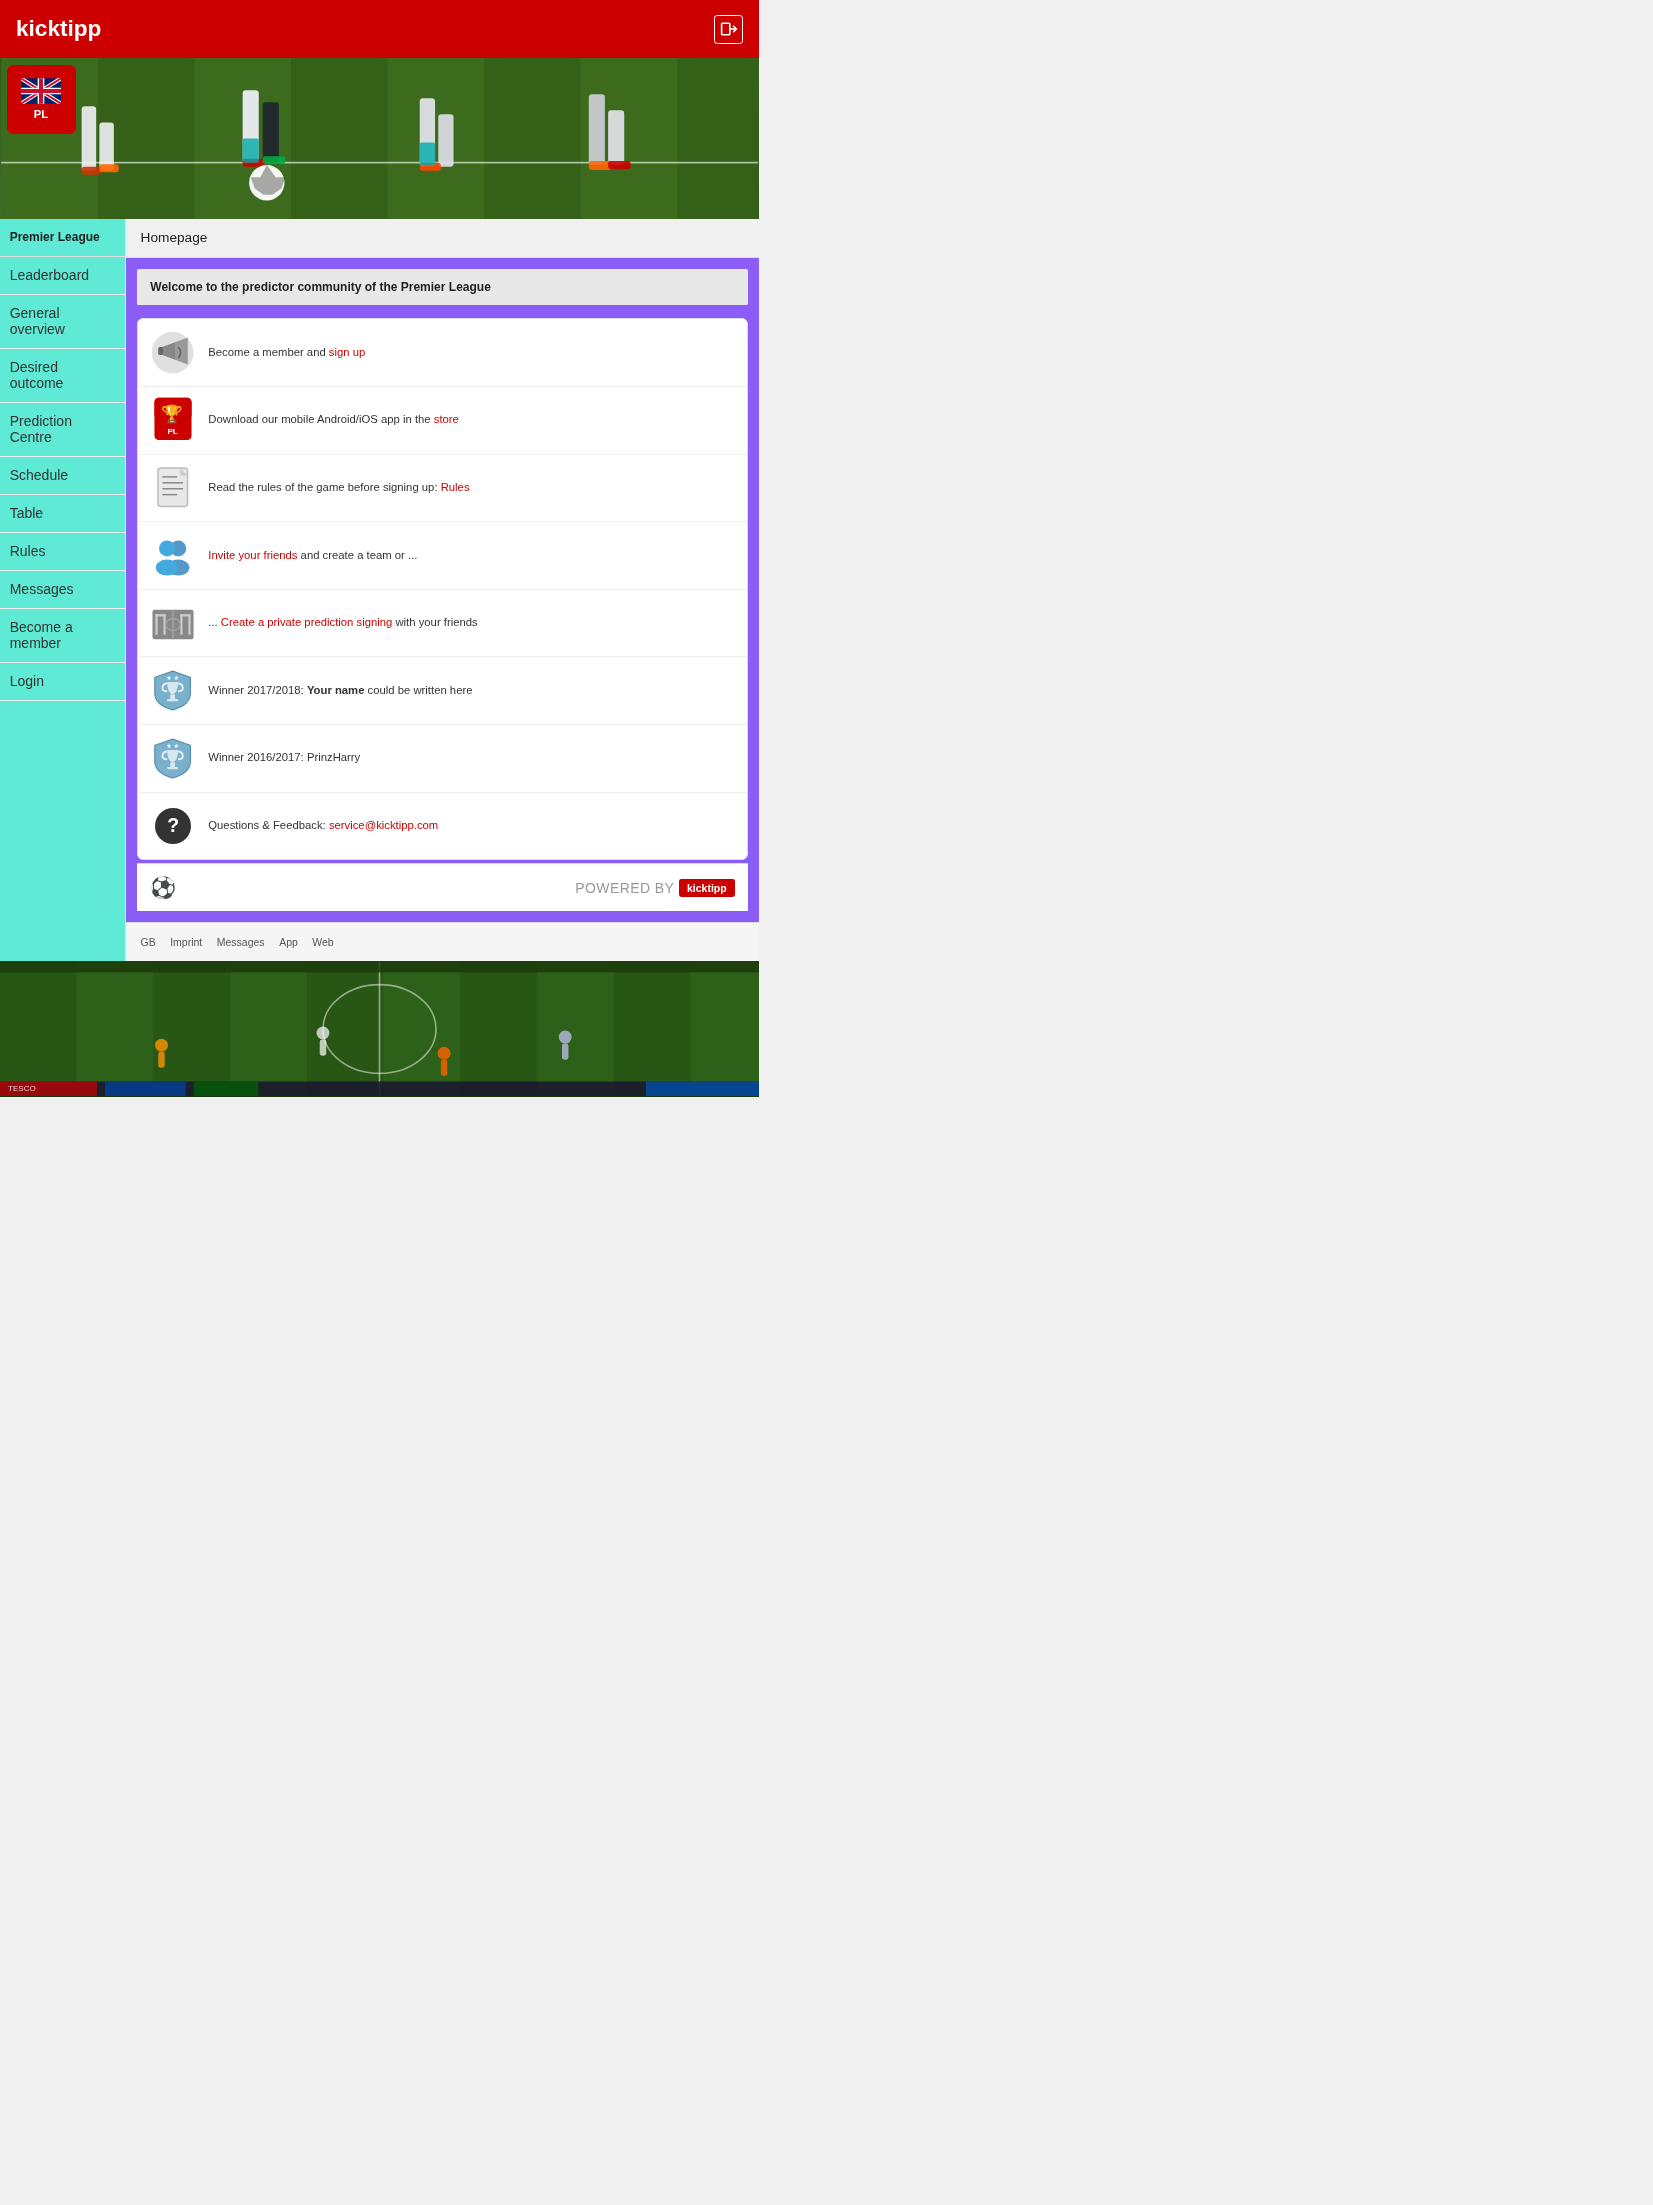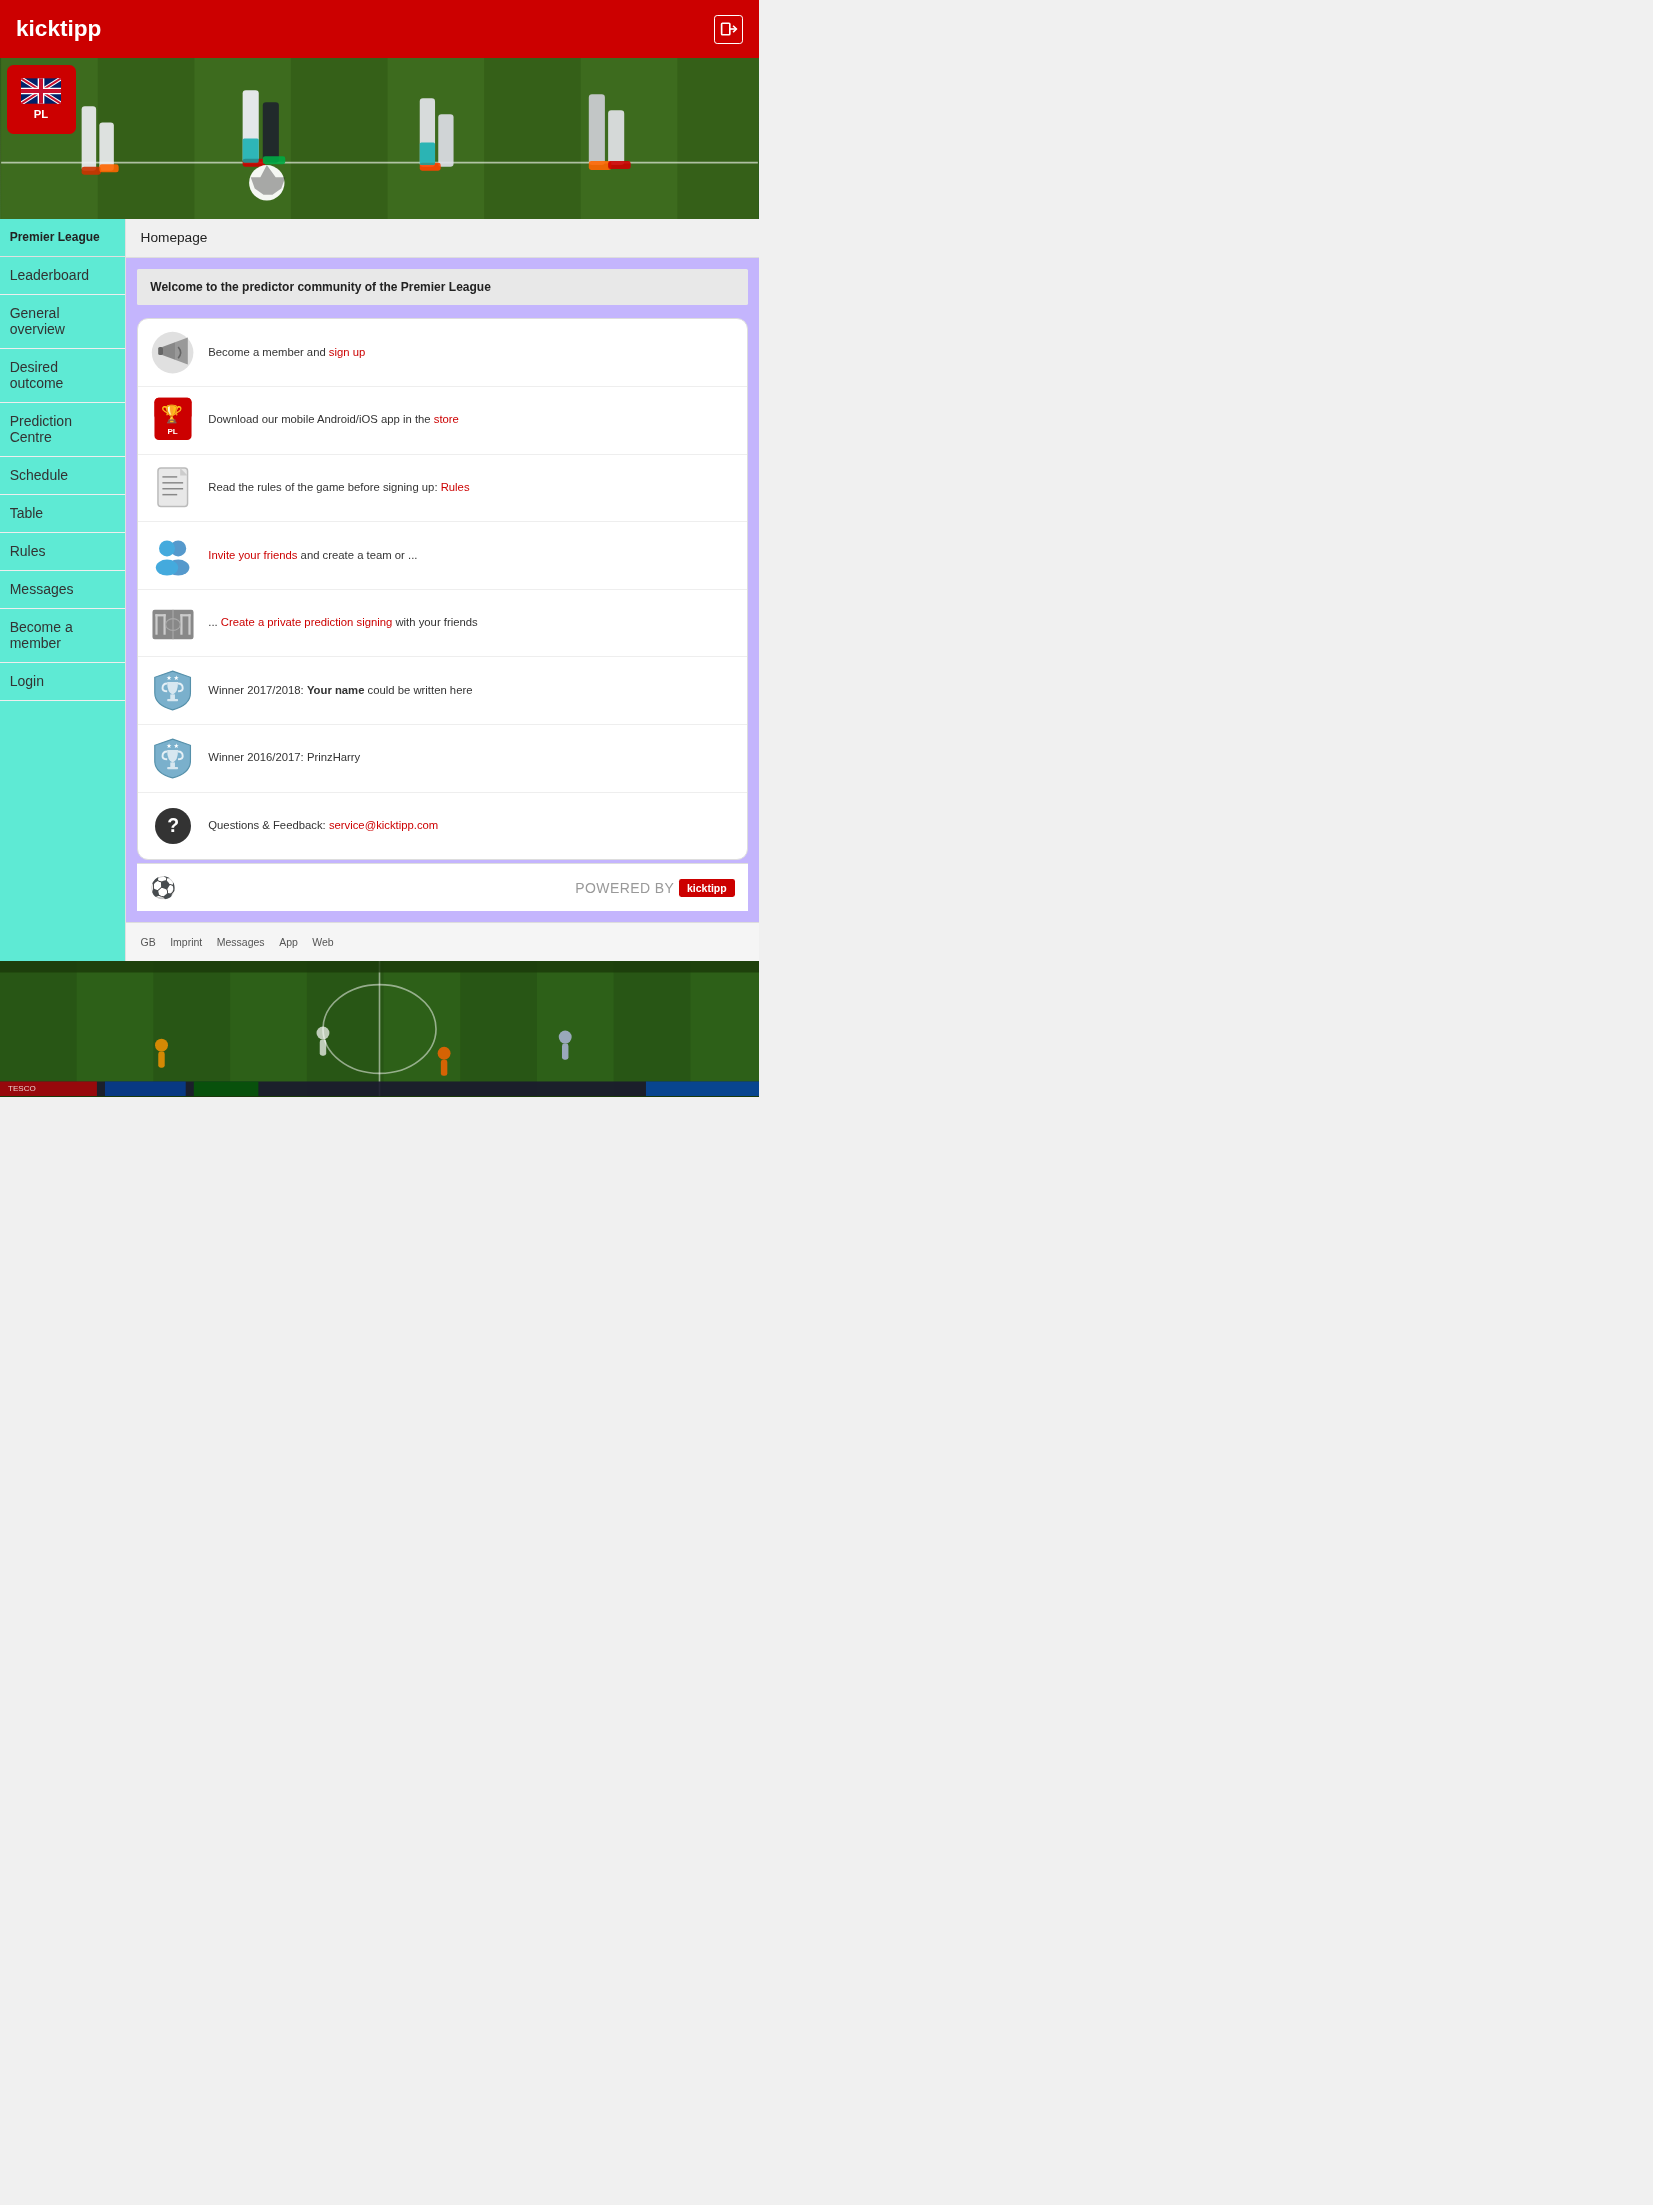--- a/index.html
+++ b/index.html
@@ -102,21 +102,21 @@
       font-size: 14px;
       color: #333;
       border-bottom: 0.8px solid #eee;
       cursor: pointer;
     }
 
     
     .content {
       flex: 1;
       padding: 0;
-      background: #c4b5fd;
+      background: #8b5cf6;
     }
     .content-header {
       padding: 11.3px 14.5px;
       font-size: 13.7px;
       color: #222;
       background: #f0f0f0;
       border-bottom: 0.8px solid #ddd;
     }
     .content-inner {
       padding: 11.3px;
@@ -130,21 +130,21 @@
       font-size: 12px;
       font-weight: bold;
       color: #222;
       border-radius: 1.6px;
     }
 
     
     .feature-list {
       background: white;
       border: 0.8px solid #ddd;
-      border-radius: 11px;
+      border-radius: 6px;
     }
     .feature-item {
       display: flex;
       align-items: center;
       padding: 11.3px 13px;
       border-bottom: 0.8px solid #eee;
       min-height: 57px;
     }
     .feature-item:last-child { border-bottom: none; }
     .feature-icon {

